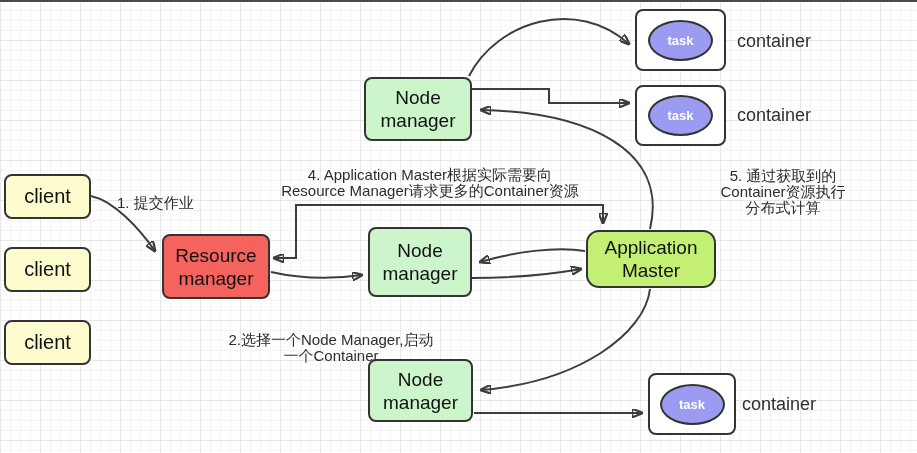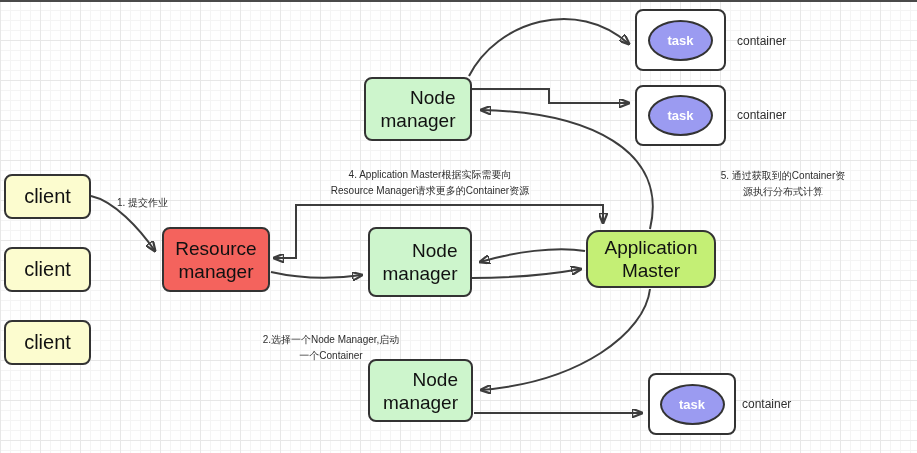--- a/index.html
+++ b/index.html
@@ -18,39 +18,39 @@
   .wires{position:absolute;left:0;top:0;width:917px;height:453px;z-index:1;}
   .wires path{fill:none;stroke:var(--arrow,#3d3d3d);stroke-width:2;}
   .node{
     position:absolute;z-index:2;box-sizing:border-box;
     border:2px solid var(--border,#333333);border-radius:8px;
     display:flex;align-items:center;justify-content:center;
     text-align:center;white-space:pre-line;
     font-size:19px;line-height:23px;color:#111;
   }
   .client{background:var(--client-fill,#fcfccf);font-size:20px;}
-  .rm{background:var(--resource-manager-fill,#f4635d);}
-  .nm{background:var(--node-manager-fill,#cdf5cc);text-align:right;}
+  .rm{background:var(--resource-manager-fill,#f4635d);margin-top:7px;}
+  .nm{background:var(--node-manager-fill,#cdf5cc);}
   .am{background:var(--application-master-fill,#c4ef75);}
   .cbox{
     position:absolute;z-index:2;box-sizing:border-box;background:var(--container-fill,#ffffff);
     border:2px solid var(--border,#333333);border-radius:8px;
     display:flex;align-items:center;justify-content:center;
   }
   .task{
     width:65px;height:41px;border:2px solid var(--border,#333333);border-radius:50%;
     background:var(--task-fill,#9b9bf1);display:flex;align-items:center;justify-content:center;
     color:#fff;font-weight:bold;font-size:13px;box-sizing:border-box;
   }
   .clabel{
     position:absolute;z-index:2;transform:translateY(-50%);
-    font-size:12px;color:#2f2f2f;white-space:nowrap;
+    font-size:18px;color:#2f2f2f;white-space:nowrap;
   }
   .note{
-    position:absolute;z-index:3;color:#2d2d2d;font-size:10px;line-height:16px;
+    position:absolute;z-index:3;color:#2d2d2d;font-size:15px;line-height:16px;
     white-space:pre-line;text-align:center;
   }
   .note.center{transform:translateX(-50%);}
 </style>
 </head>
 <body>
 
 <div class="canvas">
   <div class="topline"></div>
 

